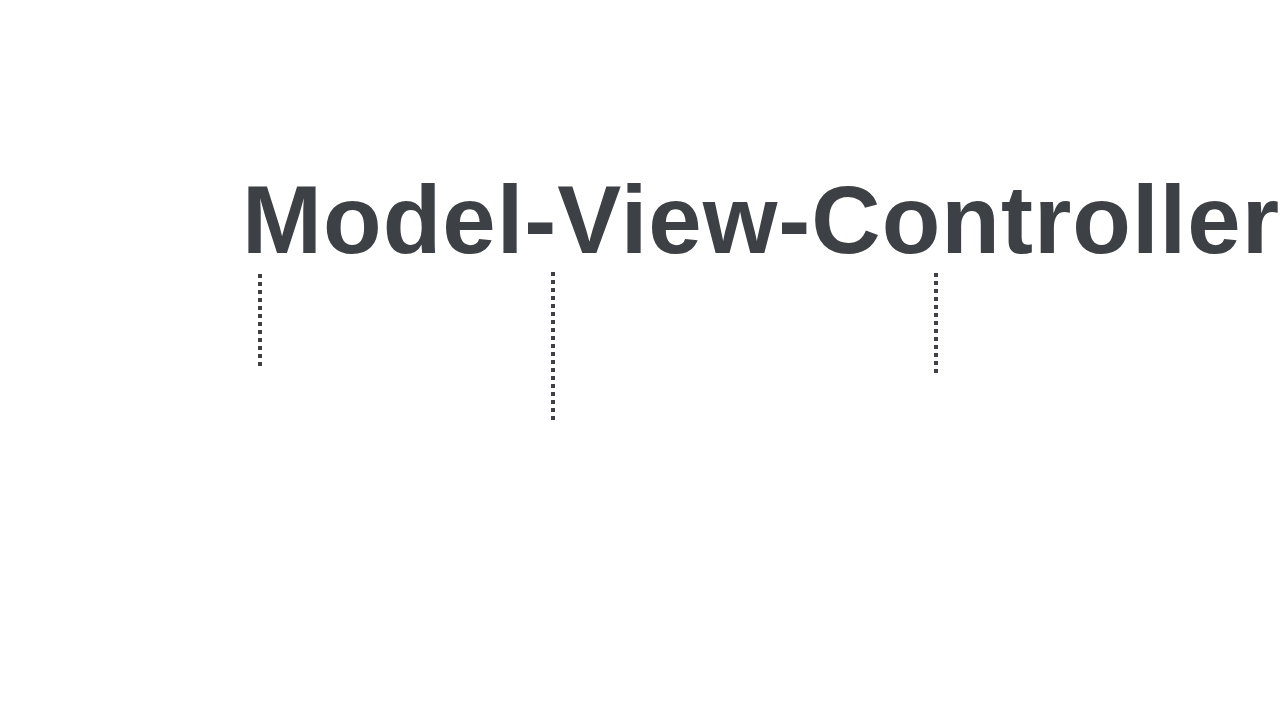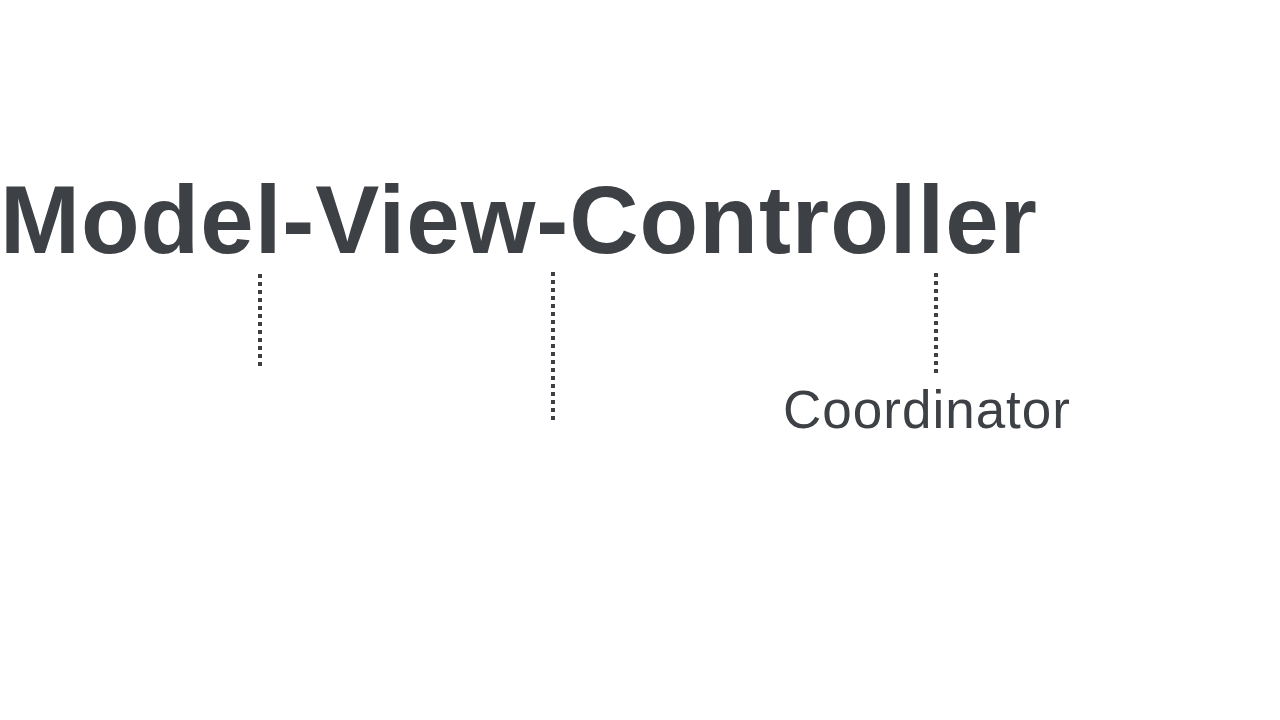--- a/index.html
+++ b/index.html
@@ -15,21 +15,21 @@
     background: var(--bg, #ffffff);
     font-family: "Liberation Sans", "DejaVu Sans", sans-serif;
     color: var(--ink, #3d4146);
   }
   .title {
     position: absolute;
     top: 172px;
     left: 0;
     width: 1280px;
     margin: 0;
-    text-align: left;
+    text-align: right;
     font-size: 96px;
     font-weight: 700;
     letter-spacing: 1px;
     line-height: 1;
     white-space: nowrap;
   }
   .connector {
     position: absolute;
     width: 4px;
     background-image: repeating-linear-gradient(
@@ -64,15 +64,14 @@
   <h1 class="title">Model-View-Controller</h1>
 
   <div class="connector connector-model"></div>
 
   <div class="connector connector-view"></div>
 
   <div class="connector connector-controller"></div>
 
 
 
-  <div class="annotation annotation-controller">Coordinator</div>
 
 </div>
 
 </body></html>

